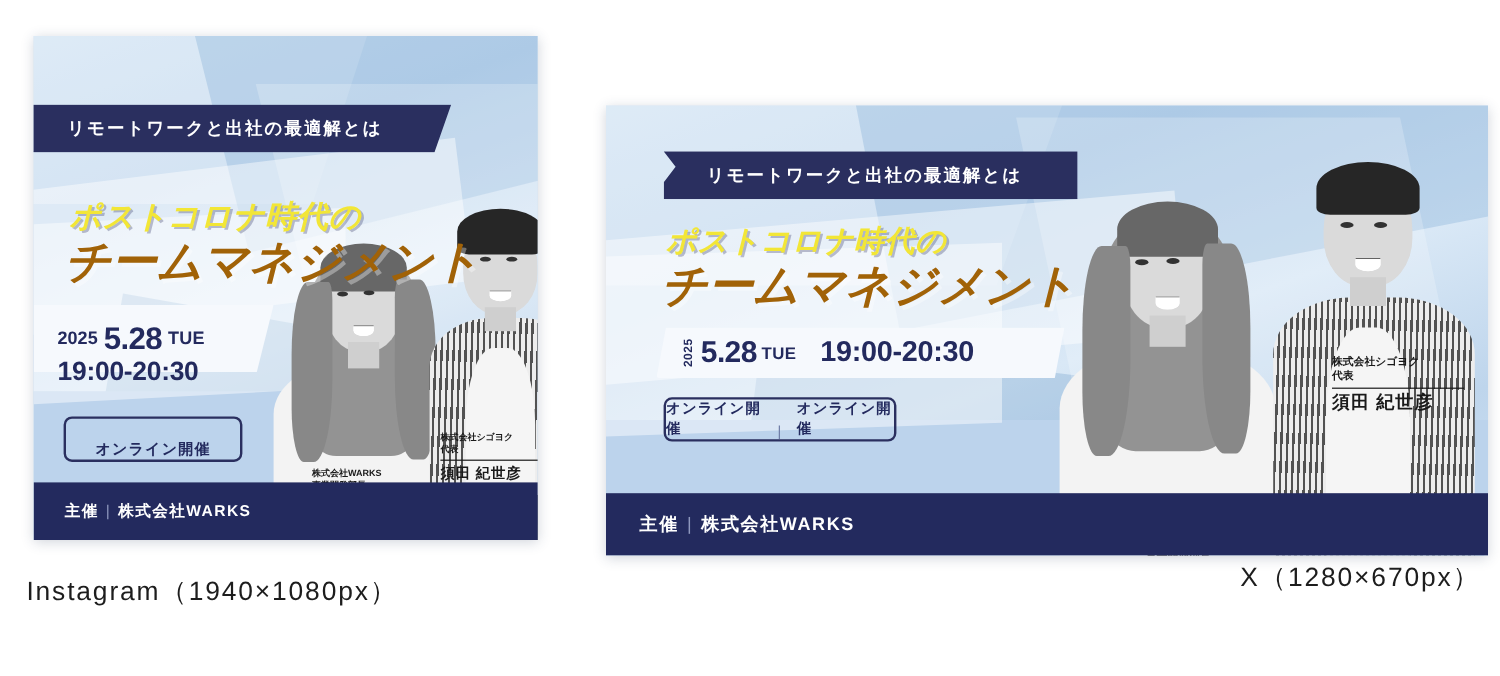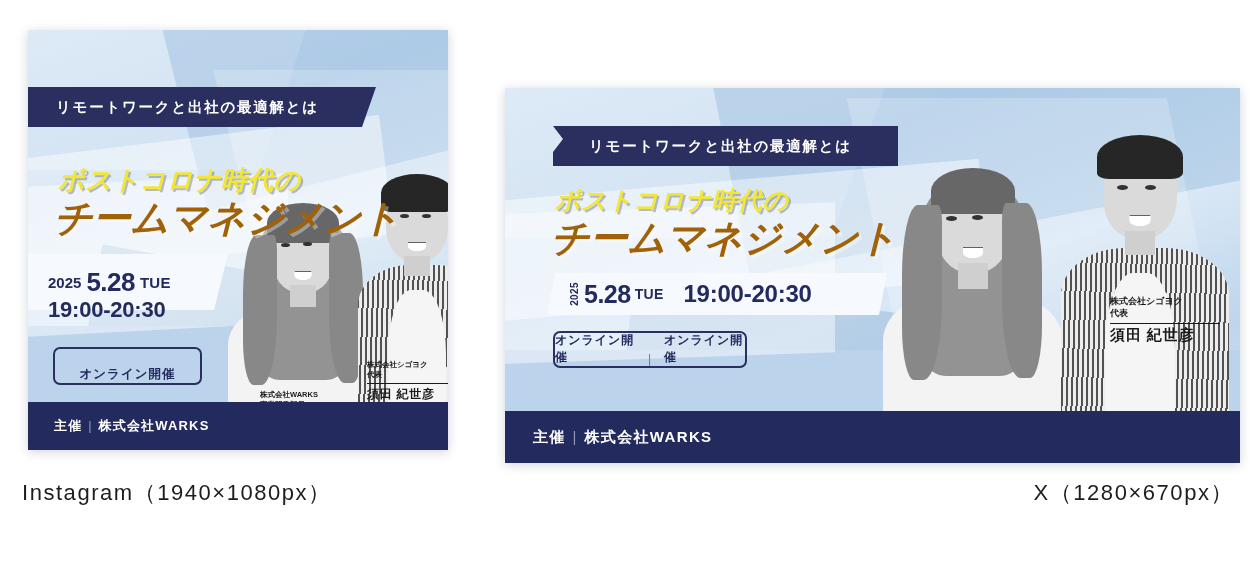--- a/index.html
+++ b/index.html
@@ -265,15 +265,15 @@
       <div class="rule"></div>
       <div class="pname" style="font-size:15px;">須田 紀世彦</div>
     </div>
 
     <div class="footer">
       <span class="footer-txt"><span>主催</span><span class="bar">|</span><span>株式会社WARKS</span></span>
     </div>
   </div>
 
   <div class="caption" style="left:22px;top:478px;font-size:22px;letter-spacing:.07em;">Instagram（1940×1080px）</div>
-  <div class="caption" style="right:16px;top:478px;font-size:22px;letter-spacing:.07em;">X（1280×670px）</div>
+  <div class="caption" style="right:16px;top:466px;font-size:22px;letter-spacing:.07em;">X（1280×670px）</div>
 
 </div>
 
 </body></html>

